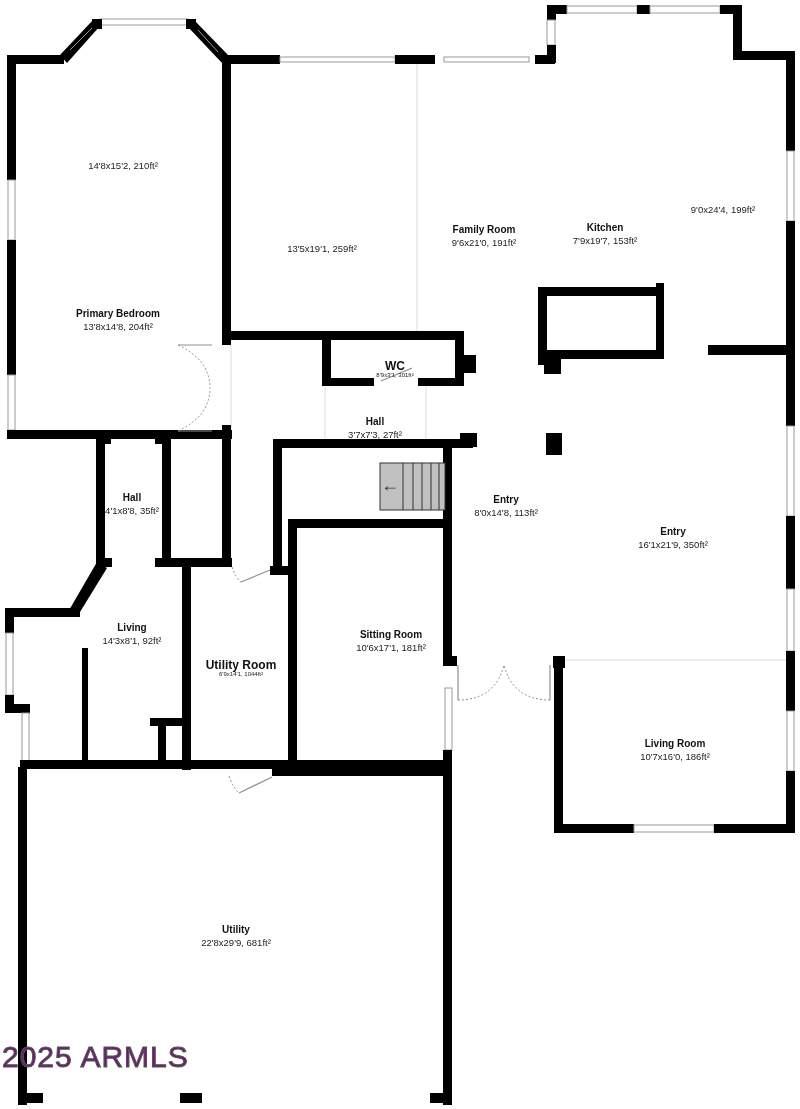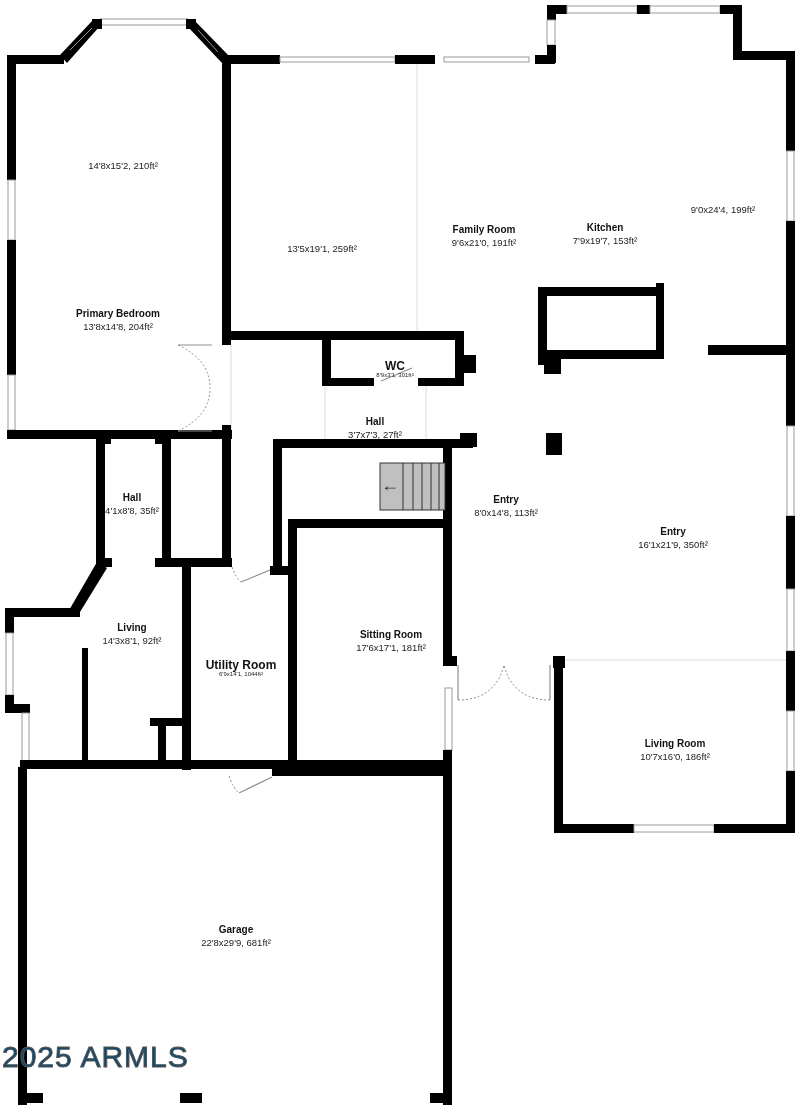--- a/index.html
+++ b/index.html
@@ -9,21 +9,21 @@
   .window { fill: #ffffff; stroke: #9a9a9a; stroke-width: 1; }
   .door-arc { fill: none; stroke: #8a9099; stroke-width: 1; stroke-dasharray: 2 2; }
   .door-leaf { fill: none; stroke: #8a9099; stroke-width: 1.2; }
   .divider { stroke: #dcdcdc; stroke-width: 1; }
   .stairs { fill: #c0c0c0; stroke: #333; stroke-width: 1; }
   .label { position: absolute; transform: translateX(-50%); text-align: center; white-space: nowrap; color: #111; }
   .label .name { font-weight: bold; font-size: 10px; line-height: 15px; display: block; }
   .label .dim { font-size: 9.5px; line-height: 12px; display: block; color: #222; }
   .label.small .name { font-size: 12px; line-height: 9px; }
   .label.small .dim { font-size: 6px; line-height: 8px; }
-  .watermark { position: absolute; left: 2px; top: 1040px; font-size: 30px; color: #0c4a6e; letter-spacing: 1px;
+  .watermark { position: absolute; left: 2px; top: 1040px; font-size: 30px; color: #701a75; letter-spacing: 1px;
     -webkit-text-stroke: 1px #555; font-family: "Liberation Sans", sans-serif; font-weight: normal; }
 </style>
 </head>
 <body>
 
 <svg class="plan" width="800" height="1109" viewBox="0 0 800 1109" xmlns="http://www.w3.org/2000/svg">
 
   <g>
     <line class="divider" x1="417" y1="62" x2="417" y2="335"></line>
     <line class="divider" x1="555" y1="660" x2="790" y2="660"></line>
@@ -216,24 +216,24 @@
 <div class="label" style="left:132px; top:620px;">
   <span class="name">Living</span>
   <span class="dim">14'3x8'1, 92ft²</span>
 </div>
 <div class="label small" style="left:241px; top:661px;">
   <span class="name">Utility Room</span>
   <span class="dim">6'9x14'1, 1044ft²</span>
 </div>
 <div class="label" style="left:371px; top:627px;margin-left:20px;">
   <span class="name">Sitting Room</span>
-  <span class="dim">17'6x17'1, 181ft²</span>
+  <span class="dim">10'6x17'1, 181ft²</span>
 </div>
 <div class="label" style="left:675px; top:736px;">
   <span class="name">Living Room</span>
   <span class="dim">10'7x16'0, 186ft²</span>
 </div>
 <div class="label" style="left:236px; top:922px;">
-  <span class="name">Garage</span>
+  <span class="name">Utility</span>
   <span class="dim">22'8x29'9, 681ft²</span>
 </div>
 
 <div class="watermark">2025 ARMLS</div>
 
 </body></html>

